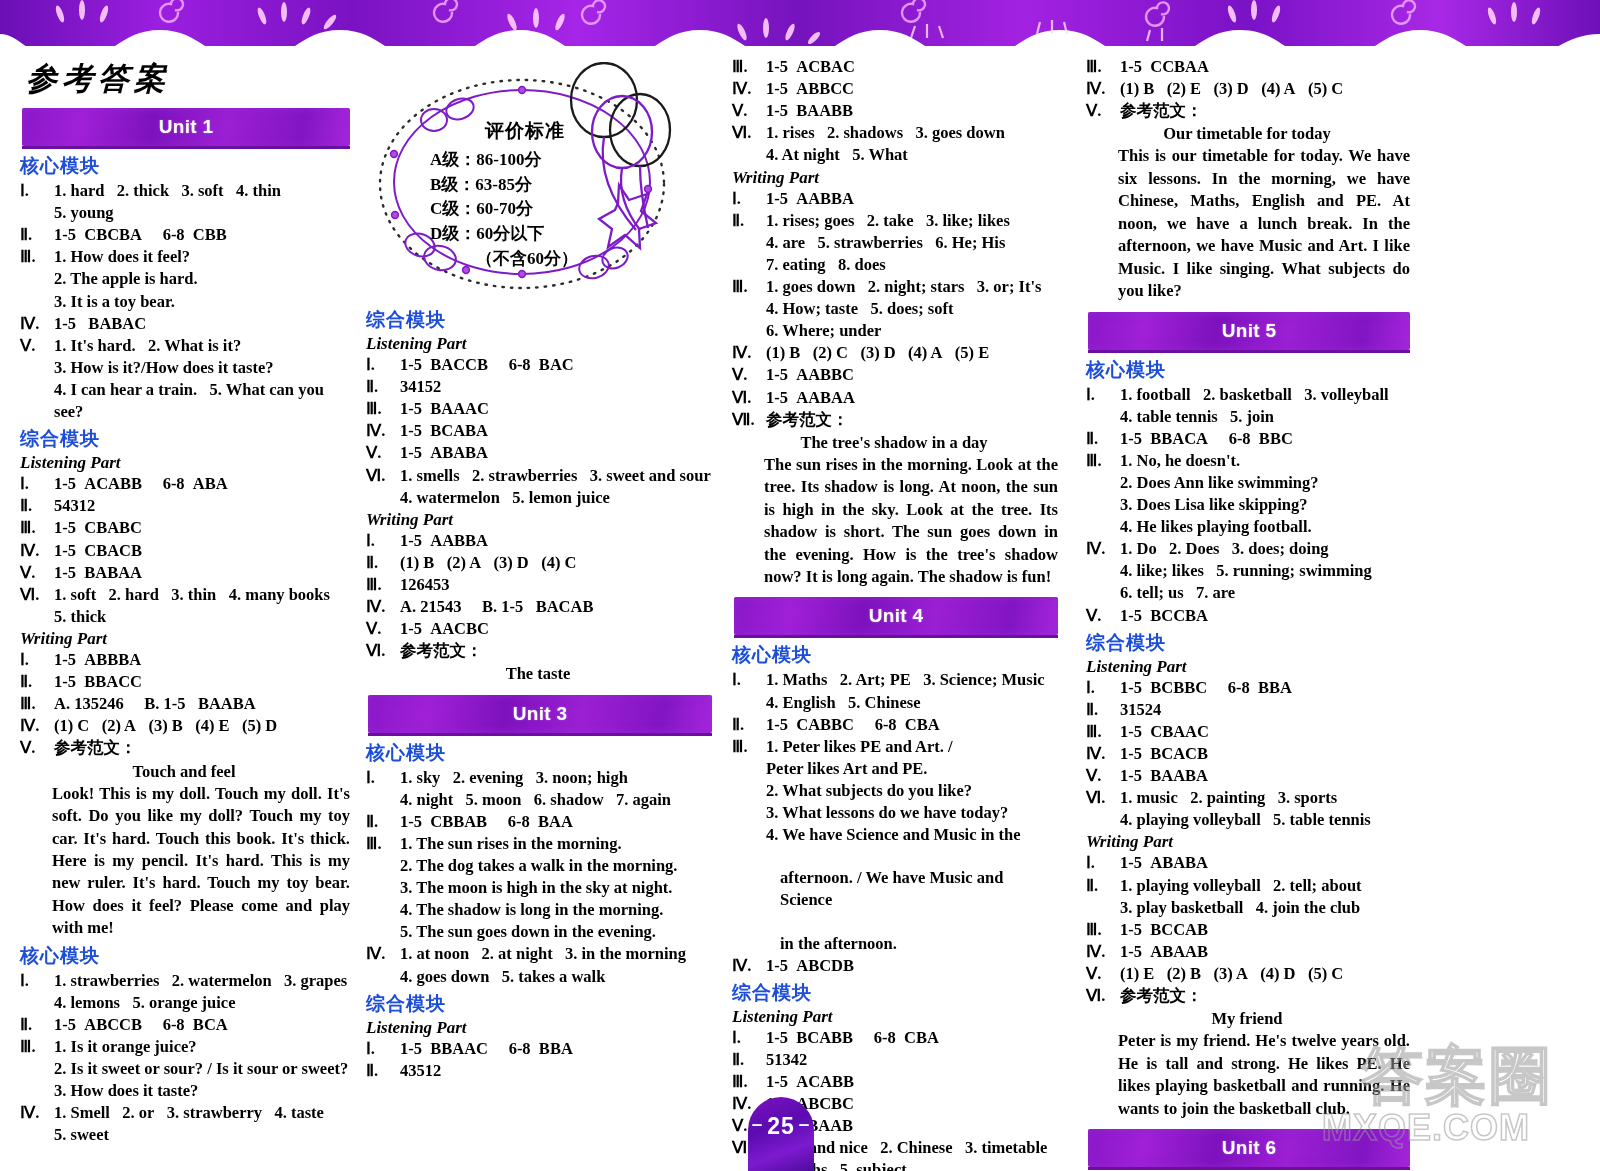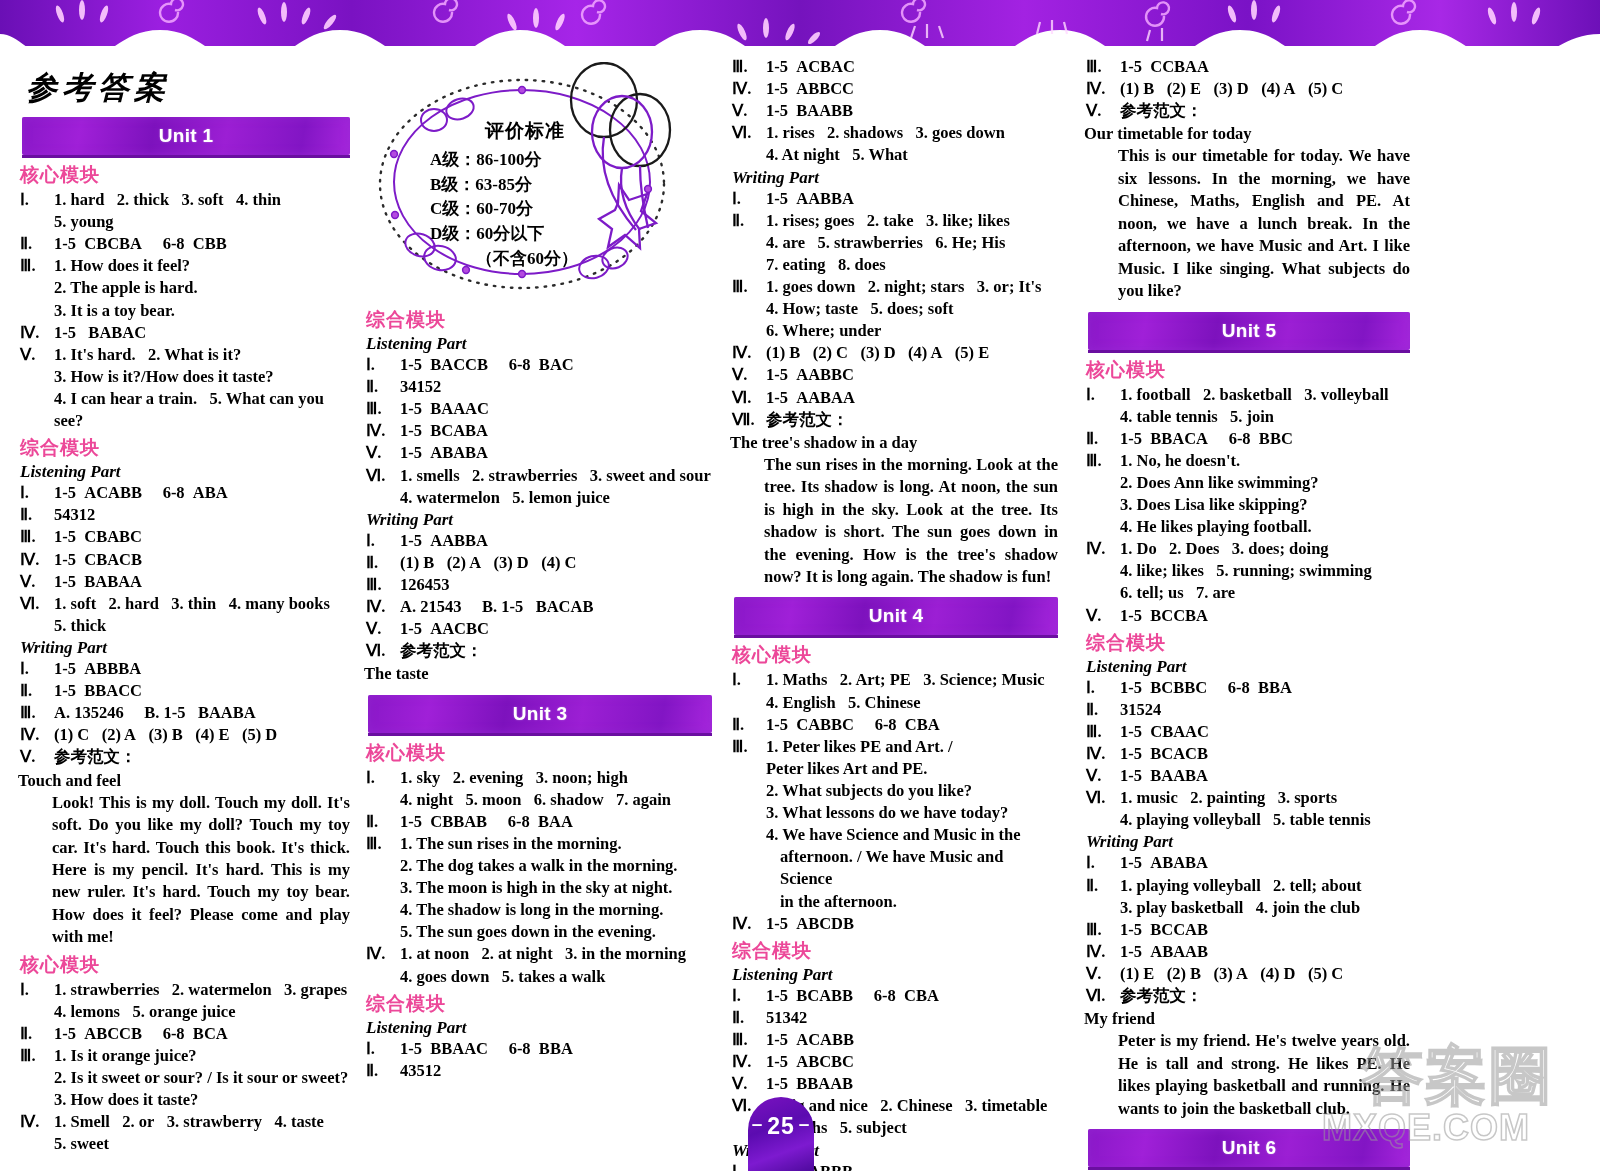--- a/index.html
+++ b/index.html
@@ -26,21 +26,21 @@
   .col { position: relative; padding: 0 8px; }
   .col1 { width: 358px; padding-left: 18px; }
   .col2 { width: 362px; padding-left: 6px;}
   .col3 { width: 346px; padding-left: 10px;}
   .col4 { width: 352px; padding-left: 18px;}
 
   
   .page-title {
     font-family: "Liberation Serif", serif;
     font-size: 31px; font-weight: bold; letter-spacing: 5px;
-    color: #000; margin: 16px 0 14px 8px; line-height: 1;
+    color: #000; margin: 7px 0 14px 8px; line-height: 1;
     font-style: italic;
   }
   .unit-banner {
     position: relative;
     height: 38px; margin: 9px 0 7px 4px;
     background: linear-gradient(100deg,#8a18c8 0%, #a020d8 18%, #7d12bd 40%, #9c1fd4 62%, #8215c4 85%, #a726dd 100%);
     border-radius: 2px;
     box-shadow: inset 0 0 10px rgba(150,40,210,.75);
   }
   .unit-banner::after{
@@ -49,42 +49,42 @@
   }
   .unit-banner span {
     position: absolute; inset: 0;
     display: flex; align-items: center; justify-content: center;
     color: #fff; font-family: "Liberation Sans", sans-serif;
     font-size: 19px; font-weight: bold; letter-spacing: .3px;
     text-shadow: 0 0 2px rgba(255,255,255,.35);
   }
   .mod-head {
     font-family: "Liberation Sans", sans-serif;
-    font-size: 19px; font-weight: bold; color: #ec4899;
+    font-size: 19px; font-weight: bold; color: #1d4ed8;
     margin: 3px 0 1px 2px; letter-spacing: 1px;
   }
   .part-head {
     font-size: 17px; font-weight: bold; font-style: italic;
     margin: 1px 0 0 2px;
   }
 
   
   .row { display: flex; align-items: flex-start; margin: 0; }
   .rn {
     width: 36px; flex: 0 0 36px; text-align: left;
     font-size: 16.5px; font-weight: bold; line-height: 1.34;
     padding-left: 2px;
   }
   .rv { flex: 1 1 auto; font-size: 16.5px; line-height: 1.34; font-weight: bold; }
   .sub { font-size: 16.5px; line-height: 1.34; font-weight: bold; margin-left: 36px; }
-  .sub2 { margin-left: 50px; }
+  .sub2 { margin-left: 50px; margin-top: 21px; }
 
   
   .essay-title {
-    text-align: left; font-size: 16.5px; font-weight: bold;
+    text-align: center; font-size: 16.5px; font-weight: bold;
     line-height: 1.34; margin-top: 1px;
   }
   .essay-body {
     font-size: 16.5px; line-height: 1.36; font-weight: bold;
     text-align: justify; text-justify: inter-word;
     margin-left: 26px; padding-left: 8px; text-indent: 0;
   }
 
   
   .grade-art {

